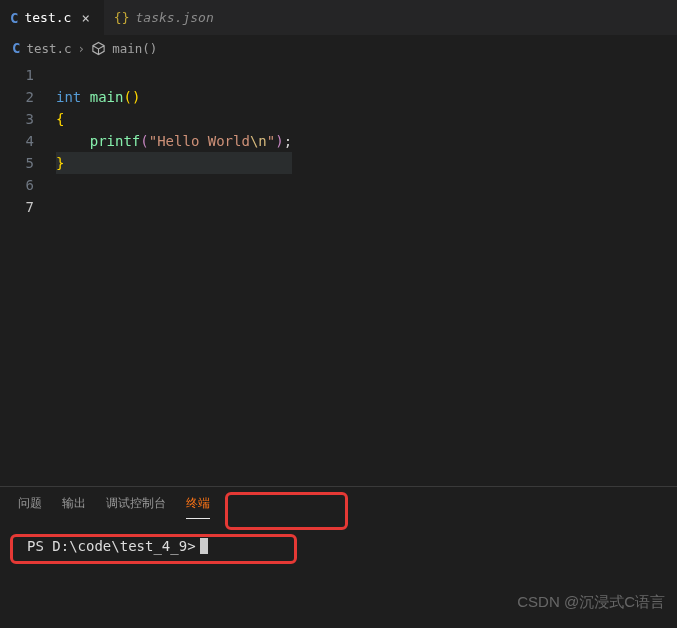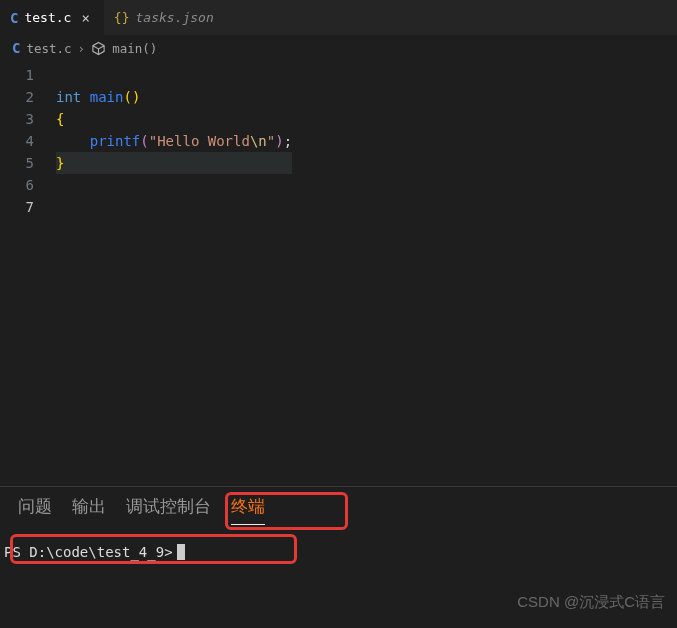--- a/index.html
+++ b/index.html
@@ -40,36 +40,36 @@
   .bc-sep { color: #888; }
   .editor { position: relative; display:flex; padding-top: 3px;}
   .gutter { width: 56px; text-align: right; color: #6e7681; font-family: Consolas, monospace; font-size: 14px; user-select:none;}
   .gutter div { height: 22px; line-height:22px; padding-right: 22px;}
   .code { font-family: Consolas, monospace; font-size: 14px; }
   .code .line { height:22px; line-height:22px; white-space: pre;}
   .line.hl { background: #2a2d2e; }
   .tok-kw { color: #c678dd; }
   .tok-inc { color: #98c379; }
   .tok-type { color: #569cd6; }
-  .tok-fn { color: #3b82f6; }
+  .tok-fn { color: #86efac; }
   .tok-str { color: #ce9178; }
   .tok-esc { color: #d7ba7d; }
   .tok-num { color: #b5cea8; }
   .tok-punc { color: #ffd700; }
   .tok-punc2 { color: #c586c0;}
   .tok-plain { color: #d4d4d4;}
   .panel {
     position: absolute; bottom: 38px; left:0; right:0; height: 104px;
     border-top: 1px solid #3a3a3a;
     background: #1e1e1e;
   }
-  .panel-tabs { display:flex; padding: 8px 5px 0 18px; gap: 20px; font-size:17px; color:#999;}
+  .panel-tabs { display:flex; padding: 8px 5px 0 18px; gap: 20px; font-size:12px; color:#999;}
   .panel-tab { cursor:pointer; padding-bottom:6px;}
   .panel-tab.active { color: #f97316; border-bottom: 1px solid #e8e8e8;}
-  .terminal-line { font-family: Consolas, monospace; font-size: 14px; color: #ddd; padding: 3px 4px; display:flex; align-items:center; gap:4px;}
+  .terminal-line { font-family: Consolas, monospace; font-size: 14px; color: #ddd; padding: 3px 27px; display:flex; align-items:center; gap:4px;}
   .cursor-block { display:inline-block; width:8px; height:16px; background:#cccccc;}
   .redbox1 {
     position:absolute; border: 3px solid #e53935; border-radius: 6px;
     left:225px; top:492px; width:123px; height:38px; pointer-events:none;
   }
   .redbox2 {
     position:absolute; border: 3px solid #e53935; border-radius: 6px;
     left:10px; top:534px; width:287px; height:30px; pointer-events:none;
   }
   .watermark {

